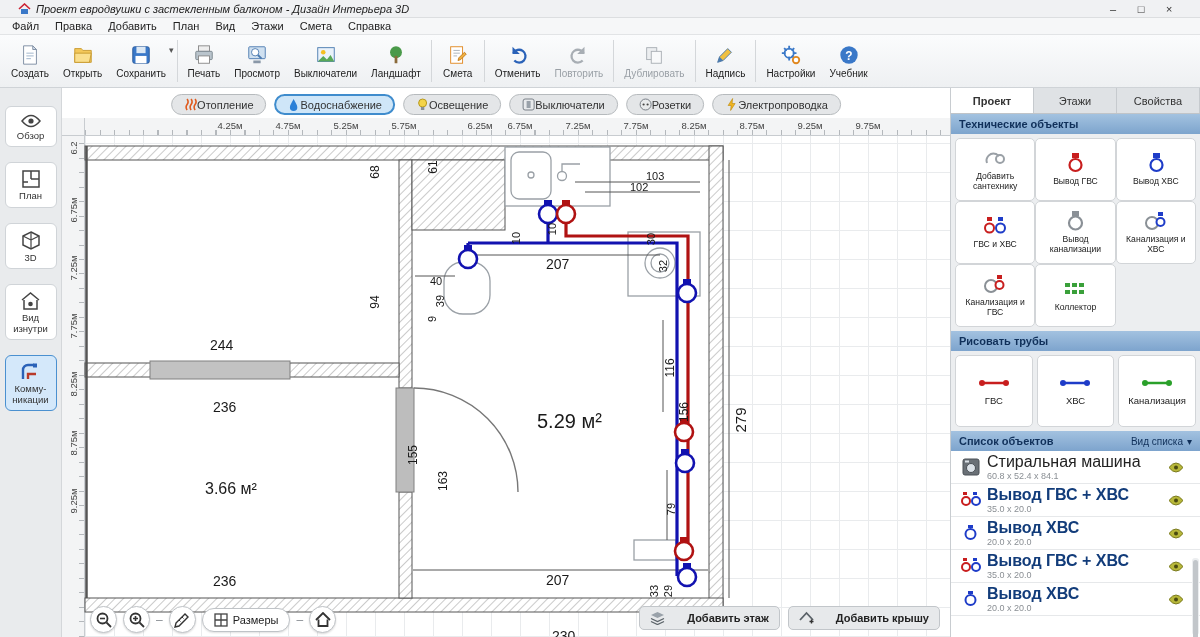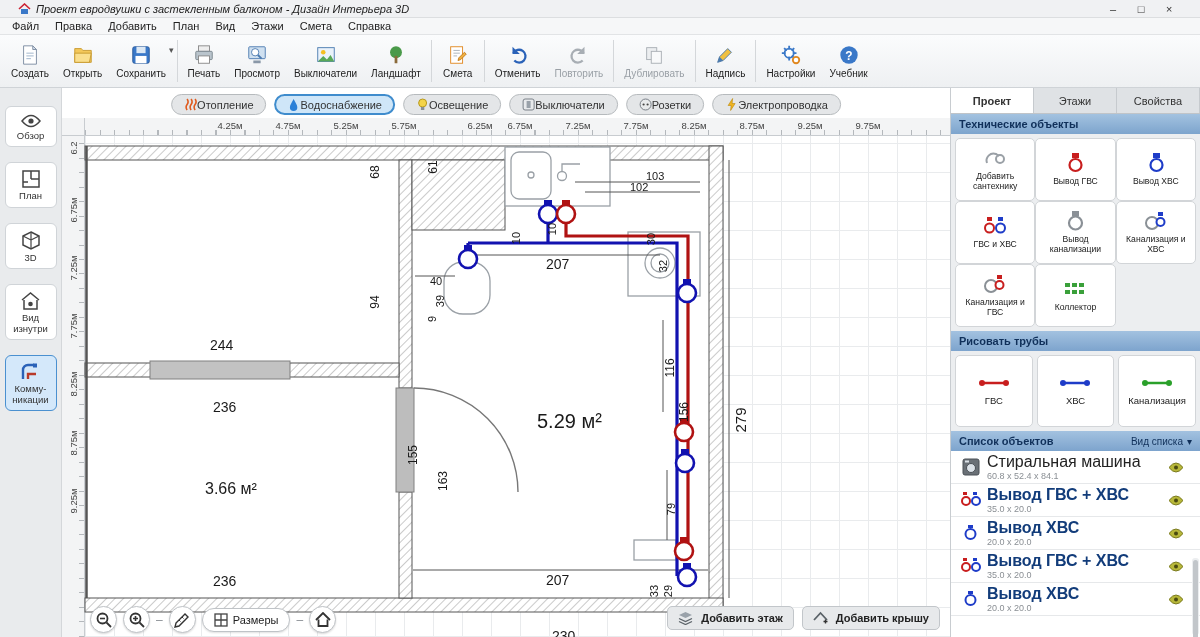--- a/index.html
+++ b/index.html
@@ -51,21 +51,21 @@
   .mode-tabs { position:absolute; top:6px; left:50%; transform:translateX(-50%); display:flex; gap:8px; }
   .mode-tab { display:flex; align-items:flex-end; gap:0; background:#e4e6e8; border:1px solid #b6babd; border-radius:13px; padding:3px 12px; font-size:11px; font-weight:normal; color:#333; white-space:nowrap; }
   .mode-tab.active { background:#cfe6f8; border:2px solid #3f8ccd; padding:2px 11px; }
 
   
   .canvas-bl { position:absolute; left:28px; bottom:4px; display:flex; align-items:center; gap:6px; }
   .round-btn { width:27px; height:27px; border-radius:50%; background:#fff; border:1px solid #bfc3c7; box-shadow:0 1px 2px rgba(0,0,0,.15); display:flex; align-items:center; justify-content:center; }
   .dash { color:#8a8f94; font-size:12px; }
   .pill-btn { display:flex; align-items:center; gap:5px; background:#fff; border:1px solid #bfc3c7; border-radius:13px; padding:4px 11px; font-size:11px; color:#222; box-shadow:0 1px 2px rgba(0,0,0,.12); }
   .canvas-br { position:absolute; right:10px; bottom:7px; display:flex; gap:8px; }
-  .flat-btn { display:flex; align-items:center; gap:8px; background:#e7e9eb; border:1px solid #c2c6ca; border-radius:5px; padding:4px 10px; font-size:11px; font-weight:bold; color:#222; }
+  .flat-btn { display:flex; align-items:center; gap:22px; background:#e7e9eb; border:1px solid #c2c6ca; border-radius:5px; padding:4px 10px; font-size:11px; font-weight:bold; color:#222; }
 
   
   .rightpanel { width:250px; background:#eceef0; border-left:1px solid #c8ccd0; display:flex; flex-direction:column; position:relative; }
   .rp-tabs { height:26px; display:flex; background:#d7dadd; border-bottom:1px solid #c0c4c8; }
   .rp-tab { flex:1; display:flex; align-items:center; justify-content:center; font-size:11px; color:#333; background:#dfe2e5; border-right:1px solid #c6cace; }
   .rp-tab.active { background:#ffffff; font-weight:bold; }
   .rp-header { height:20px; background:linear-gradient(#a3c2e0,#7da4cd); color:#10305a; font-size:11px; font-weight:bold; display:flex; align-items:center; padding:8px 8px; justify-content:space-between; }
   .tech-grid { display:grid; grid-template-columns:repeat(3,1fr); padding:4px; }
   .tech-cell { background:#fff; border:1px solid #d2d5d8; border-radius:5px; height:63px; display:flex; flex-direction:column; align-items:center; justify-content:center; gap:3px; font-size:8.6px; color:#222; text-align:center; line-height:1.15; padding:2px; }
   .pipes-row { display:grid; grid-template-columns:repeat(3,1fr); gap:4px; padding:4px; }

